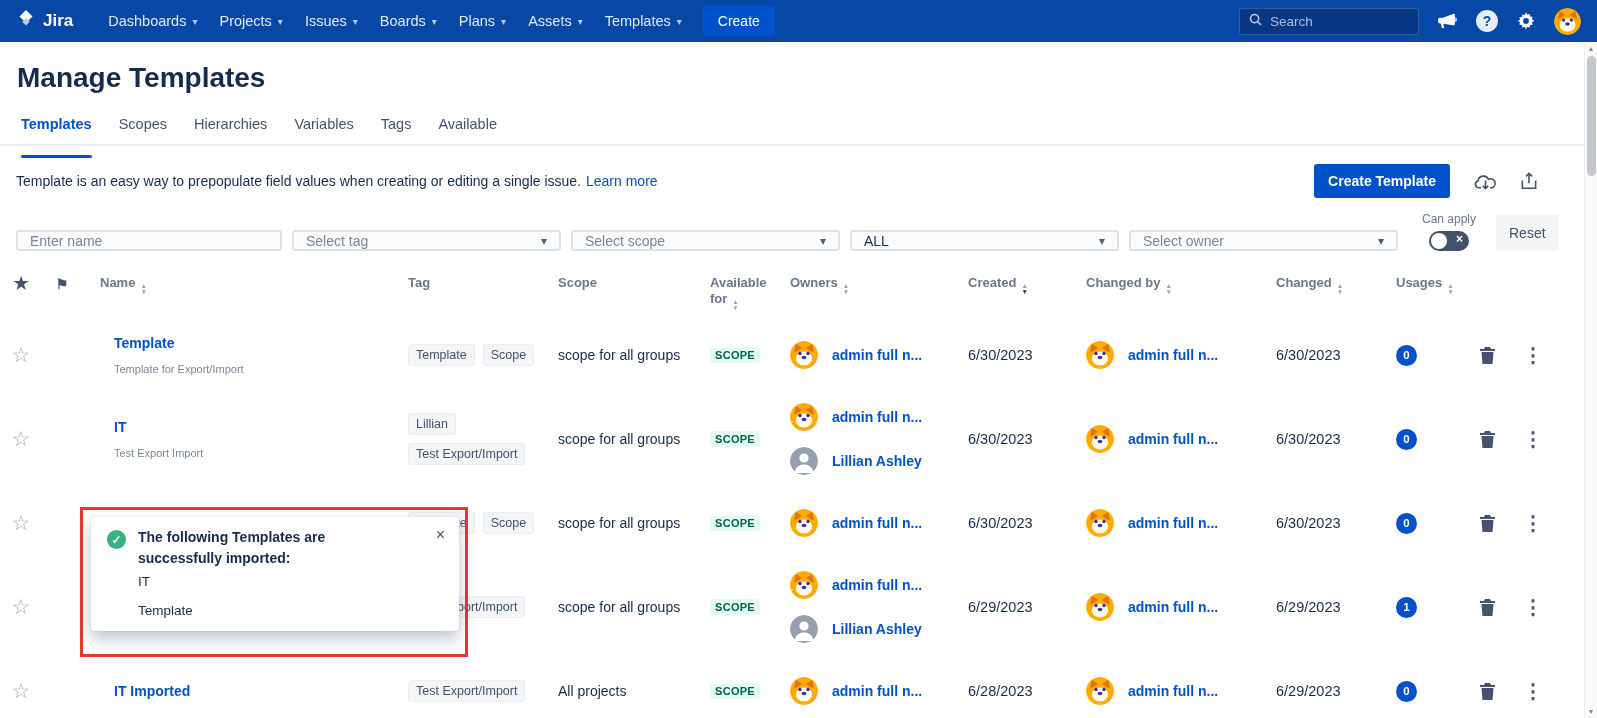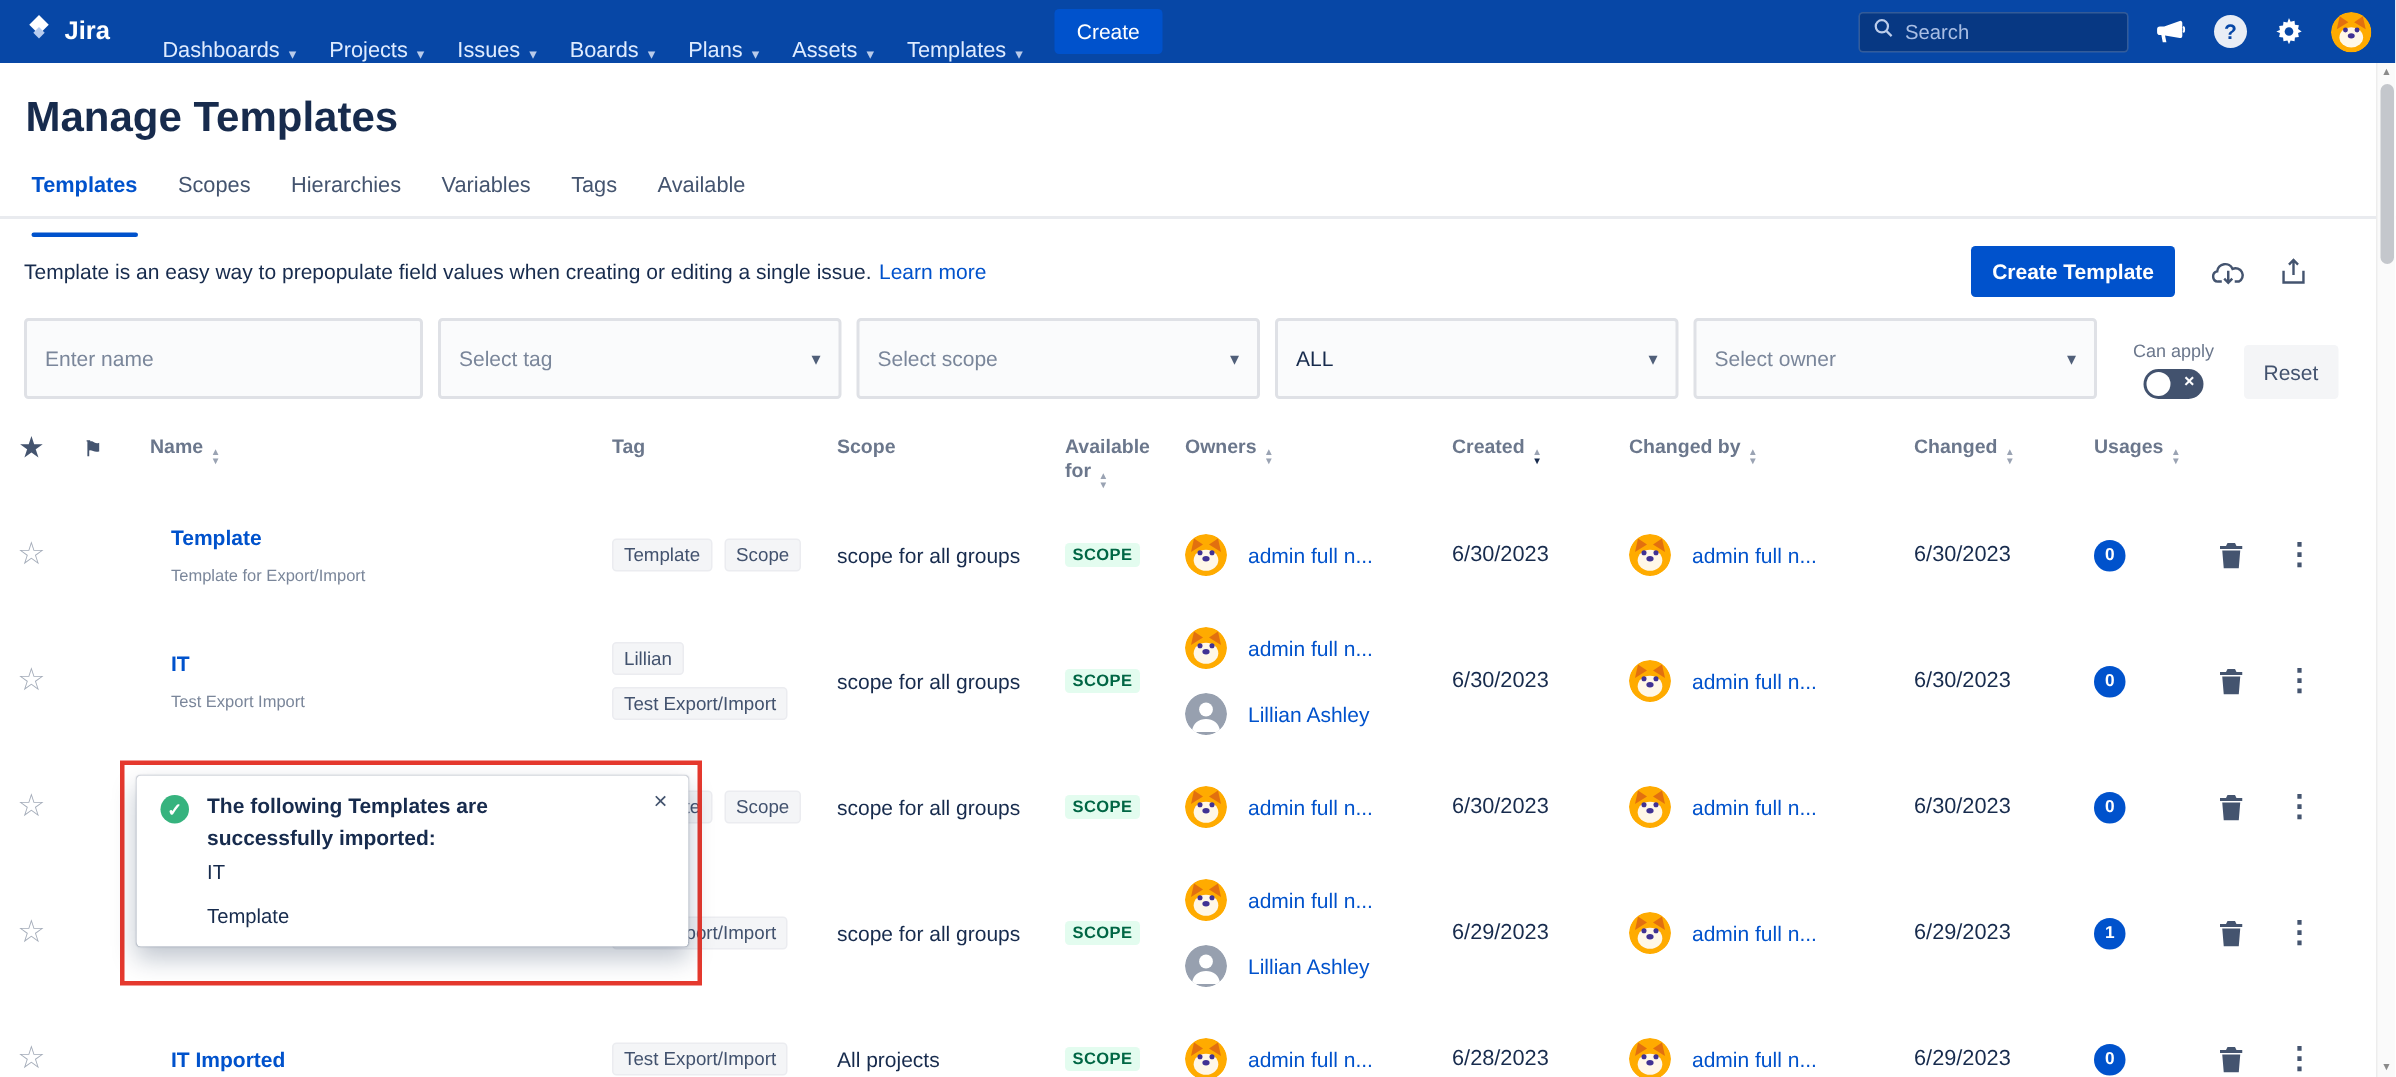--- a/index.html
+++ b/index.html
@@ -2,21 +2,21 @@
 <html><head>
 <meta charset="utf-8">
 <style>
   *{margin:0;padding:0;box-sizing:border-box}
   body{font-family:"Liberation Sans",sans-serif;background:#fff}
   .screen{position:relative;width:1597px;height:718px;overflow:hidden;background:#fff;color:#172B4D}
 
   
   .topnav{position:absolute;top:0;left:0;right:0;height:42px;background:#0747A6;display:flex;align-items:center;padding:0 16px;z-index:40}
   .brand{display:flex;align-items:center;gap:7px;color:#fff;font-size:17px;font-weight:700;margin-right:24px;cursor:pointer}
-  .nav-item{display:flex;align-items:flex-end;gap:6px;color:#DEEBFF;font-size:14.5px;padding:0 11px;height:42px;cursor:pointer;white-space:nowrap}
+  .nav-item{display:flex;align-items:center;gap:6px;color:#DEEBFF;font-size:14.5px;padding:0 11px;height:42px;cursor:pointer;white-space:nowrap}
   .nav-caret{font-size:10px;color:#B9CBEA;margin-top:1px}
   .btn-create{background:#0052CC;color:#fff;border:none;border-radius:3px;font-size:14px;font-weight:500;padding:7px 15px;margin-left:10px;cursor:pointer}
   .nav-right{margin-left:auto;display:flex;align-items:center;gap:19px}
   .nav-search{display:flex;align-items:center;gap:8px;background:rgba(9,30,66,0.35);border:1px solid rgba(255,255,255,0.18);border-radius:3px;height:27px;width:180px;padding:0 9px}
   .nav-search input{background:transparent;border:none;outline:none;color:#fff;font-size:13.5px;width:100%}
   .nav-search input::placeholder{color:#A9BEE4}
   .help-badge{width:22px;height:22px;border-radius:50%;background:#E8EDF5;color:#0747A6;font-weight:700;font-size:14px;display:flex;align-items:center;justify-content:center;cursor:pointer}
   .nav-avatar{width:27px;height:27px;border-radius:50%;overflow:hidden;cursor:pointer;flex:none}
   .nav-iconbtn{display:flex;align-items:center;cursor:pointer}
 
@@ -30,21 +30,21 @@
   
   .intro-row{display:flex;align-items:center;padding:0 60px 0 16px;margin-top:16px;height:38px}
   .intro{font-size:14px;color:#172B4D}
   .link{color:#0052CC;cursor:pointer;text-decoration:none}
   .spacer{flex:1}
   .btn-primary{background:#0052CC;color:#fff;font-size:14px;font-weight:700;border:none;border-radius:3px;padding:9px 14px;cursor:pointer;white-space:nowrap}
   .tool-icon{margin-left:24px;display:flex;align-items:center;cursor:pointer}
 
   
   .filters{display:flex;align-items:flex-end;padding-left:16px;margin-top:12px}
-  .field{height:54px;background:#FAFBFC;border:2px solid #DFE1E6;border-radius:3px;display:flex;align-items:center;padding:4px 12px;font-size:14px;color:#7A869A;margin-right:10px}
+  .field{height:21px;background:#FAFBFC;border:2px solid #DFE1E6;border-radius:3px;display:flex;align-items:center;padding:4px 12px;font-size:14px;color:#7A869A;margin-right:10px}
   input.field{outline:none}
   input.field::placeholder{color:#7A869A}
   .field.name{width:266px;color:#172B4D}
   .select{width:269px;justify-content:space-between;cursor:pointer}
   .select .caret{color:#505F79;font-size:12px}
   .select .value{color:#172B4D}
   .can-apply{display:flex;flex-direction:column;align-items:center;gap:5px;margin-left:8px;width:66px}
   .can-apply .lbl{font-size:12px;color:#6B778C;white-space:nowrap}
   .toggle{width:40px;height:20px;border-radius:10px;background:#42526E;position:relative;cursor:pointer}
   .toggle .knob{position:absolute;left:2px;top:2px;width:16px;height:16px;border-radius:50%;background:#fff}
@@ -85,21 +85,21 @@
   .desc:empty{display:none}
   .tags-inline{display:flex;gap:8px}
   .tags-stack{display:flex;flex-direction:column;gap:8px;align-items:flex-start}
   .tag-loz{display:inline-block;background:#F4F5F7;border:1px solid #EBECF0;border-radius:3px;color:#42526E;font-size:12.5px;padding:3px 7px;white-space:nowrap}
   .tag-loz:empty{display:none}
   .scope-text{font-size:14px;color:#172B4D}
   .loz-green{display:inline-block;background:#E3FCEF;color:#006644;font-size:11px;font-weight:700;padding:2px 5px;border-radius:3px;letter-spacing:.3px}
   .owners-stack{display:flex;flex-direction:column;gap:16px}
   .owner{display:flex;align-items:center;gap:14px}
   .avatar{width:28px;height:28px;border-radius:50%;overflow:hidden;flex:none}
-  .owner-name{color:#0052CC;font-size:14px;font-weight:400;cursor:pointer;text-decoration:none;white-space:nowrap}
+  .owner-name{color:#0052CC;font-size:14px;font-weight:700;cursor:pointer;text-decoration:none;white-space:nowrap}
   .date{font-size:14.5px;color:#172B4D}
   .usage-badge{width:21px;height:21px;border-radius:50%;background:#0052CC;color:#fff;font-size:11.5px;font-weight:700;display:flex;align-items:center;justify-content:center;cursor:pointer}
   .trow .c-actions{gap:28px;padding-left:26px}
   .trash{cursor:pointer;display:flex;align-items:center}
   .kebab{font-size:20px;color:#44546F;font-weight:700;cursor:pointer;line-height:18px}
 
   
   .annotation{position:absolute;left:80px;top:507px;width:388px;height:150px;border:3px solid #E5392E;z-index:20}
   .toast{position:absolute;left:8px;top:7px;width:368px;background:#fff;border-radius:3px;box-shadow:0 8px 16px rgba(9,30,66,.25),0 0 1px rgba(9,30,66,.31);padding:10px 16px 12px;display:flex;gap:12px}
   .check{width:19px;height:19px;border-radius:50%;background:#36B37E;color:#fff;font-size:12px;font-weight:700;display:flex;align-items:center;justify-content:center;flex:none;margin-top:3px}

